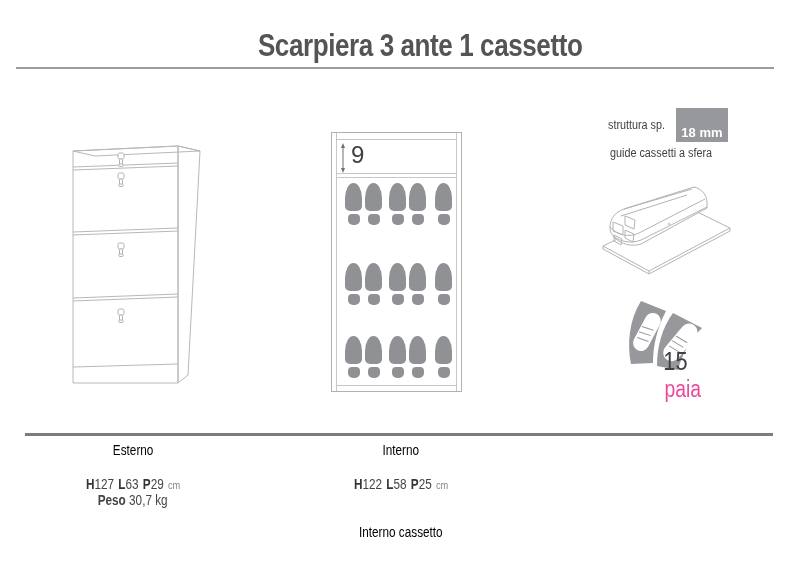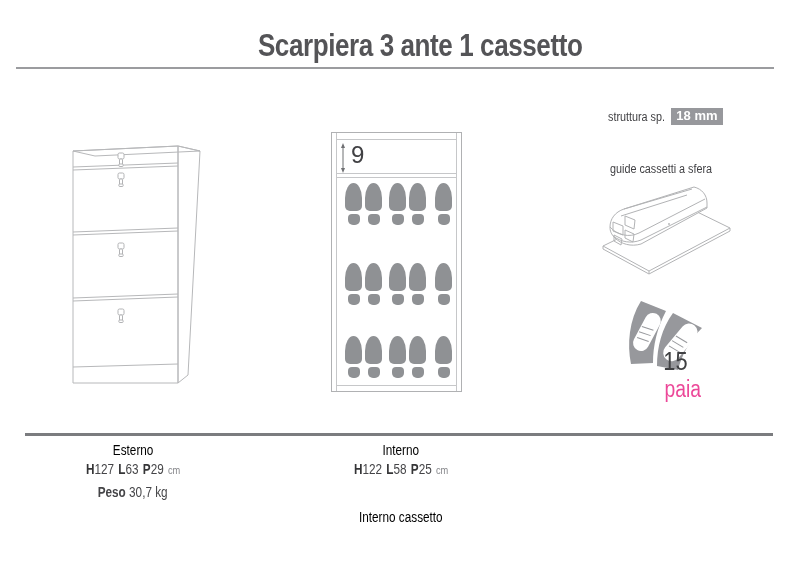--- a/index.html
+++ b/index.html
@@ -28,38 +28,38 @@
   .sole{width:17px;height:44px;margin-right:3px;}
   .sole:nth-child(2){margin-right:7px;}
   .sole:nth-child(4){margin-right:9px;}
   .sole:last-child{margin-right:0;}
   .sole-top{width:17px;height:28px;background:var(--fp-gray,#8F9194);
             border-radius:8.5px 8.5px 5px 5px / 15px 15px 5px 5px;}
   .sole-heel{width:12px;height:11px;background:var(--fp-gray,#8F9194);
              border-radius:4px 4px 5px 5px;margin:3px auto 0;}
 
   
-  .struttura-row{left:608px;top:108px;display:flex;align-items:center;}
+  .struttura-row{left:608px;top:108px;display:flex;align-items:center;gap:5px;}
   .small-label{font-size:12px;color:#414144;white-space:nowrap;}
   .badge{background:var(--badge-gray,#97989C);color:#ffffff;font-weight:bold;
-         font-size:13px;padding:1px 5px 3px 5px;line-height:13px;white-space:nowrap;}
-  .guide-label{left:610px;top:162px;}
+         font-size:13px;padding:18px 5px 3px 5px;line-height:13px;white-space:nowrap;}
+  .guide-label{left:610px;top:146px;}
   .capacity{left:661px;top:348px;width:74px;text-align:left;line-height:1.0;}
   .capacity-num{font-size:26px;color:#3f4042;}
   .capacity-unit{font-size:23px;color:#ec4899;margin-top:4px;}
 
   
   .bottom-rule{left:25px;top:433px;width:748px;height:3px;background:#7b7c7f;}
   .spec-block{width:200px;text-align:center;font-size:14px;color:#454548;line-height:1.15;}
   .spec-block .sp-title{font-weight:normal;color:#000000;}
-  .spec-line{margin-top:3px;white-space:nowrap;}
+  .spec-line{margin-top:18px;white-space:nowrap;}
   .spec-line b{color:#353537;}
   .dim{margin-right:5px;}
   .unit{font-size:11px;color:#85868a;}
-  .peso-line{margin-top:7px;white-space:nowrap;text-align:center;}
+  .peso-line{white-space:nowrap;text-align:center;}
   .gap-top{margin-top:32px;}
   svg{display:block;}
 </style>
 </head>
 <body>
 
 <div class="abs page-title">
   <span class="squeeze">Scarpiera 3 ante 1 cassetto</span>
 </div>
 <div class="abs title-rule"></div>

